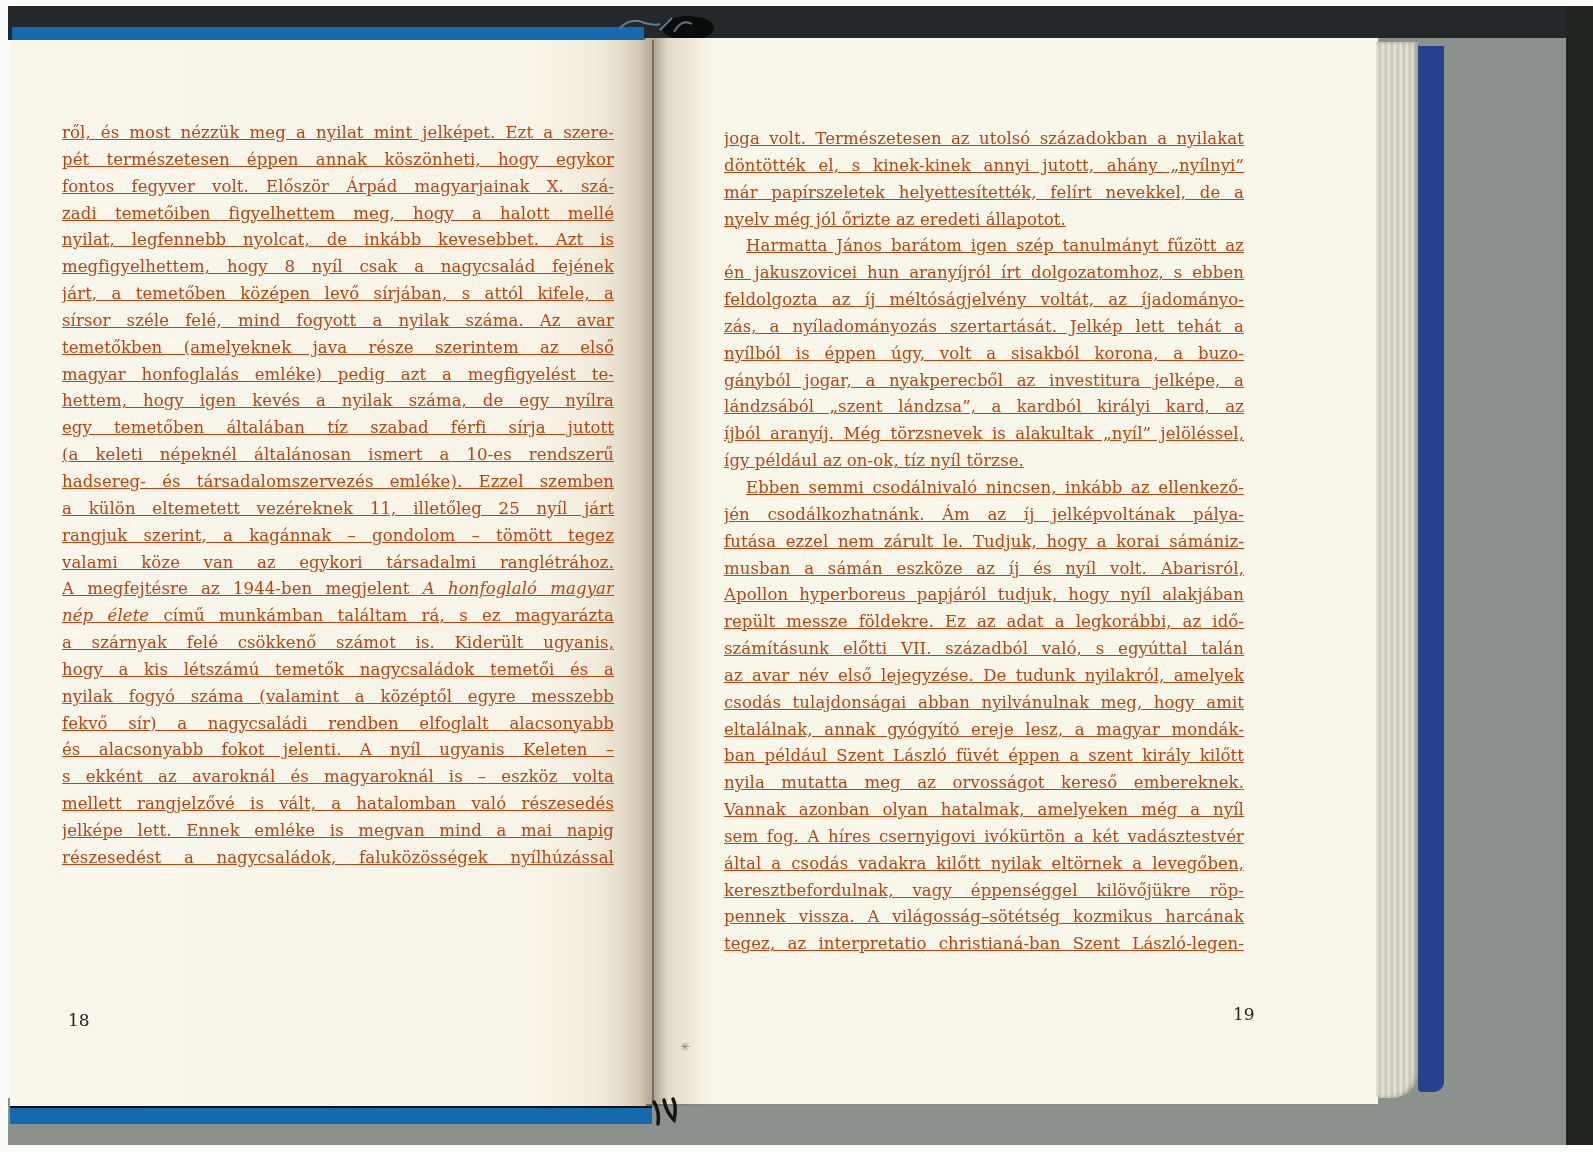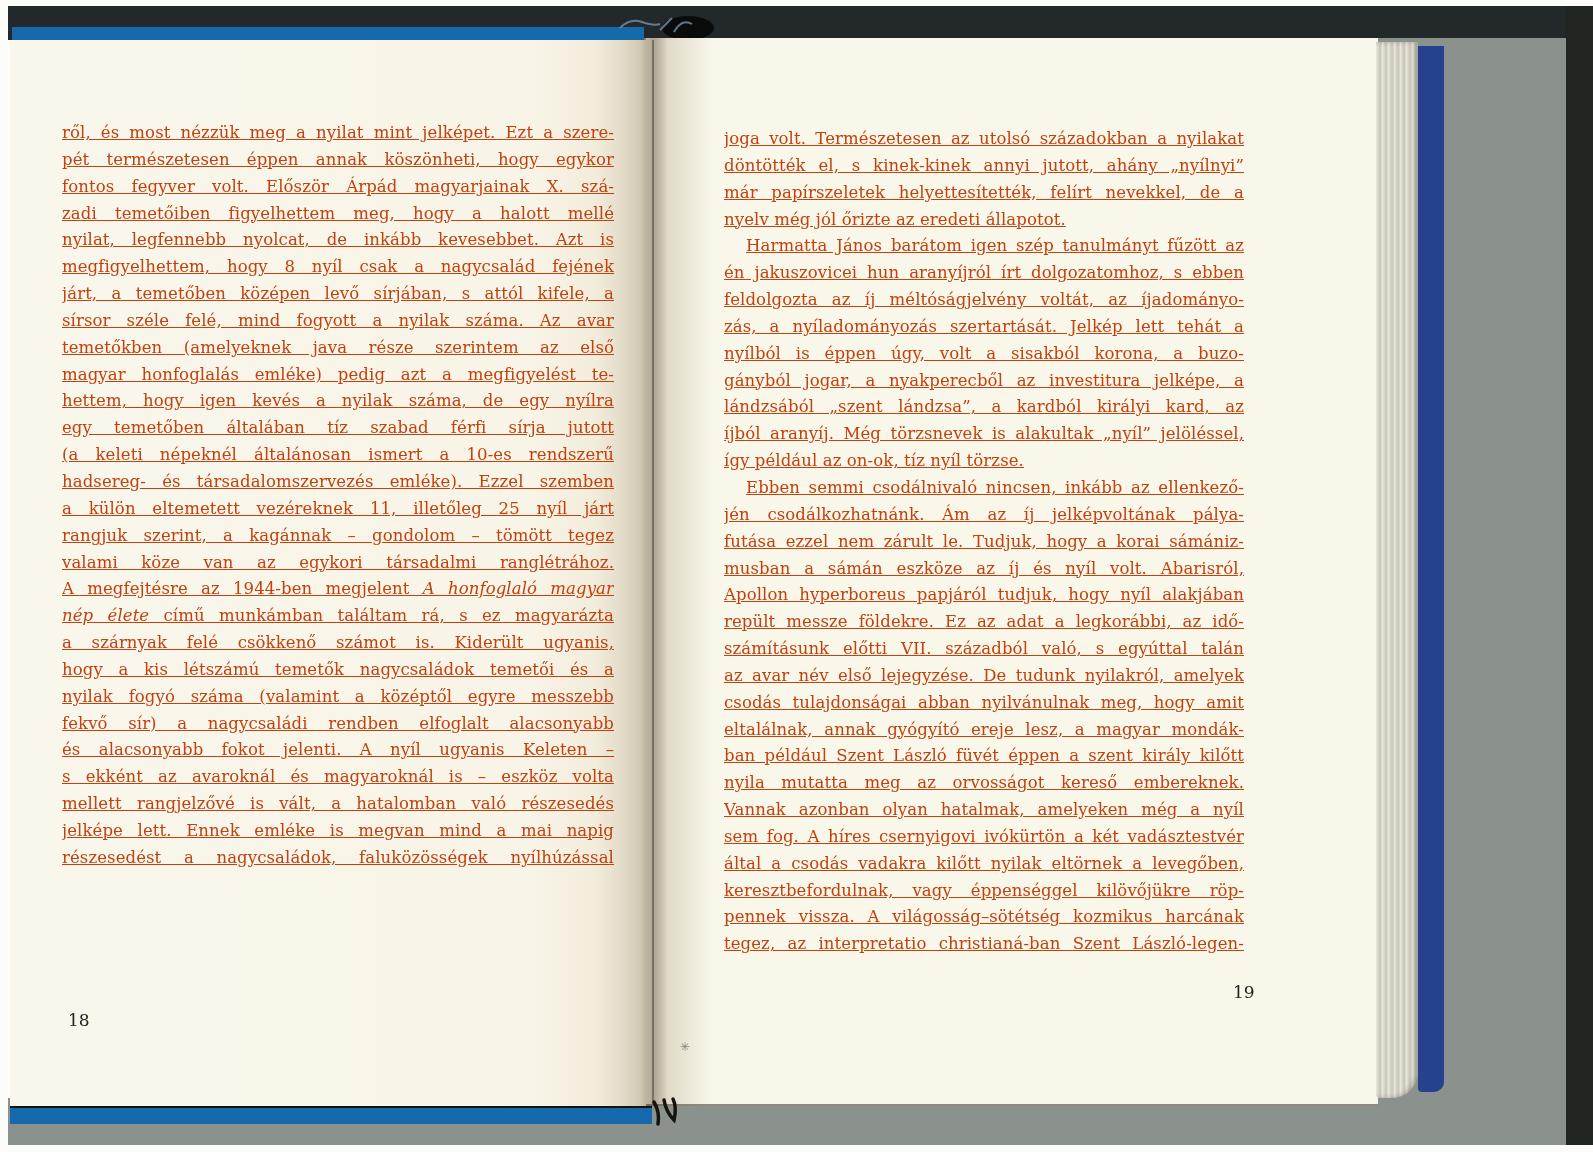--- a/index.html
+++ b/index.html
@@ -44,21 +44,21 @@
   .tline{
     height:26.85px;line-height:26.85px;font-size:16.5px;
     text-align:justify;text-align-last:justify;text-justify:inter-word;
     overflow:hidden;white-space:normal;letter-spacing:.1px;
   }
   .tline.pend{text-align-last:left;}
   .tline.pind{text-indent:22px;}
   .tline em{font-style:italic;}
   .pagenum{font-size:17px;color:#242321;}
   .pagenum-left{left:60px;top:1010px;margin-left:8px;}
-  .pagenum-right{left:1233px;top:982px;text-align:center;}
+  .pagenum-right{left:1233px;top:1004px;text-align:center;}
   .small-mark{left:680px;top:1040px;font-size:12px;color:rgba(118,116,106,.85);}
 </style>
 </head>
 <body>
 
 <div class="scan">
 
   <div class="abs top-band"></div>
   <div class="abs gray-right"></div>
   <div class="abs gray-bottom"></div>

